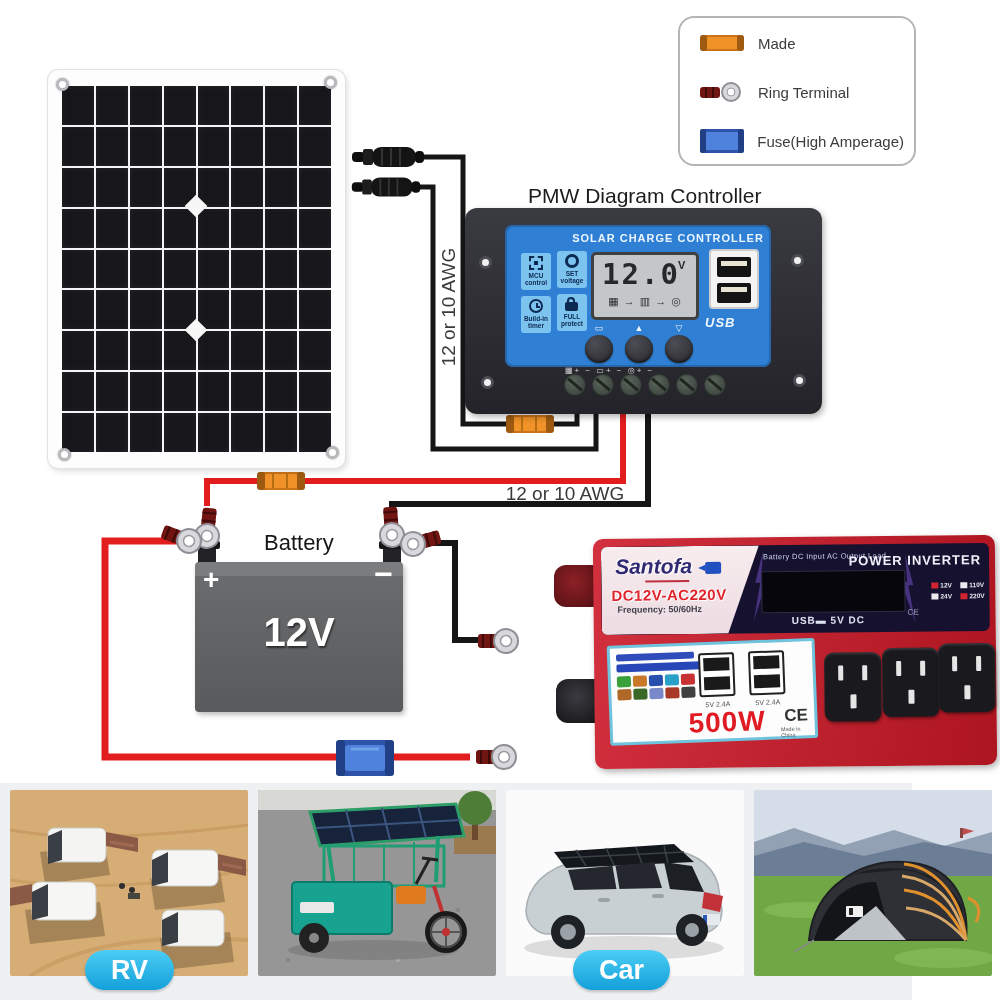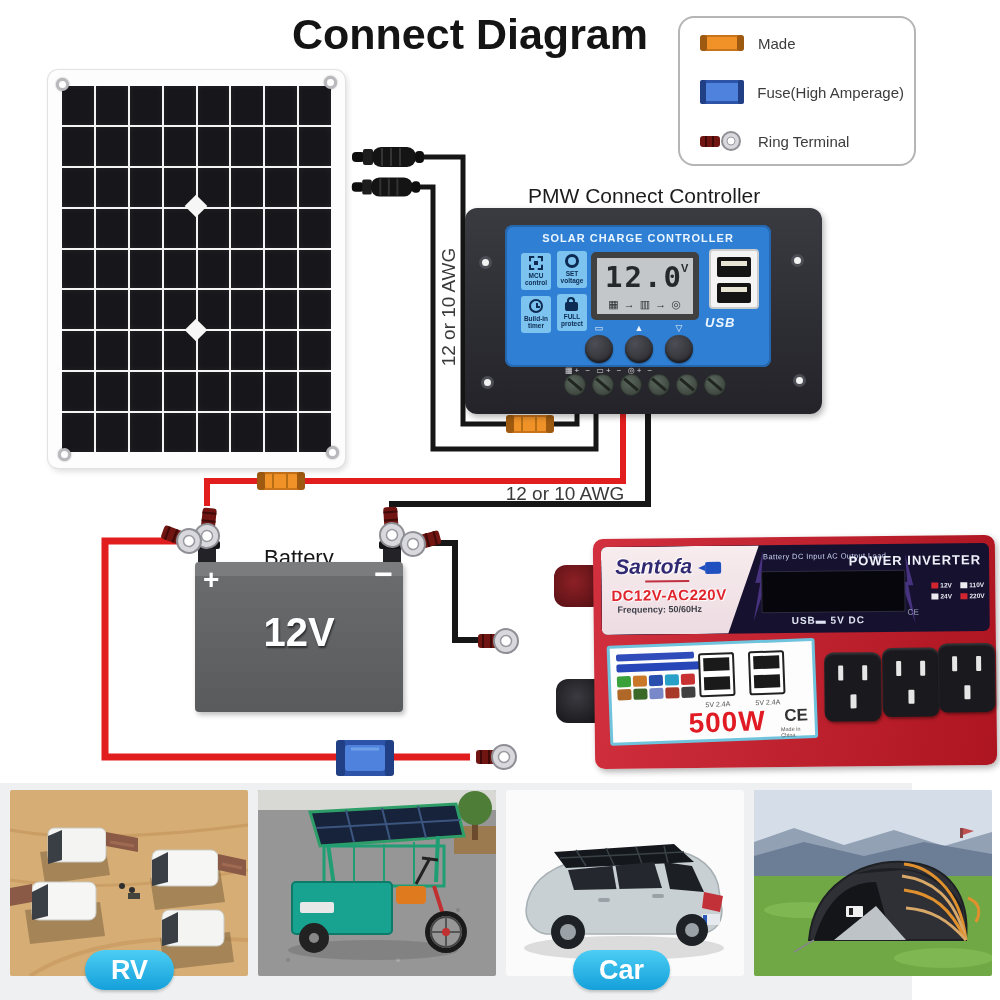--- a/index.html
+++ b/index.html
@@ -34,37 +34,37 @@
   #ctl-caption{left:528px;top:184px;font-size:21px;color:#1c1c1c;}
   #bat-caption{left:264px;top:530px;font-size:22px;color:#161616;}
 
   
   #controller{left:465px;top:208px;width:357px;height:206px;background:linear-gradient(#3a3a41,#232329);
               border-radius:12px;box-shadow:2px 3px 6px rgba(0,0,0,.3);}
   .hole{width:13px;height:13px;border-radius:50%;background:#f2f2f2;border:3px solid #4d4d55;box-sizing:border-box;}
   #ctl-face{left:40px;top:17px;width:266px;height:142px;background:#2f80d4;border-radius:8px;
             box-shadow:inset 0 0 0 2px #2566ad;}
   #ctl-header{left:0;top:7px;width:100%;text-align:center;font-size:11px;font-weight:bold;
-              color:#eaf5ff;letter-spacing:1px;}
+              color:#eaf5ff;letter-spacing:1px;padding-left:30px;}
   .tile{width:30px;height:37px;background:#7cc4ef;border-radius:3px;display:flex;flex-direction:column;
         align-items:center;justify-content:flex-start;padding-top:3px;box-sizing:border-box;}
   .tile .tlab{font-size:6.5px;font-weight:bold;color:#0c2a52;text-align:center;line-height:1.1;margin-top:2px;}
   .tico{position:relative;width:14px;height:14px;}
   .ic-mcu{border:2px dashed #0c2a52;box-sizing:border-box;}
   .ic-mcu::after{content:"";position:absolute;left:3px;top:3px;width:4px;height:4px;background:#0c2a52;}
   .ic-gear{border:3px solid #0c2a52;border-radius:50%;box-sizing:border-box;}
   .ic-gear::after{content:"";position:absolute;left:4px;top:4px;width:3px;height:3px;background:#7cc4ef;border-radius:50%;}
   .ic-clock{border:2px solid #0c2a52;border-radius:50%;box-sizing:border-box;}
   .ic-clock::after{content:"";position:absolute;left:5px;top:2px;width:2px;height:5px;background:#0c2a52;}
   .ic-clock::before{content:"";position:absolute;left:5px;top:5px;width:4px;height:2px;background:#0c2a52;}
   .ic-lock{}
   .ic-lock::before{content:"";position:absolute;left:2px;top:0;width:8px;height:7px;border:2px solid #0c2a52;
                    border-bottom:none;border-radius:5px 5px 0 0;box-sizing:border-box;}
   .ic-lock::after{content:"";position:absolute;left:0;top:5px;width:13px;height:9px;background:#0c2a52;border-radius:2px;}
-  #lcd{left:86px;top:27px;width:108px;height:68px;background:#c3c7ca;border:6px solid #404040;border-radius:5px;box-sizing:border-box;}
+  #lcd{left:86px;top:27px;width:108px;height:68px;background:#c3c7ca;border:3px solid #404040;border-radius:5px;box-sizing:border-box;}
   #lcd-val{left:8px;top:2px;font-family:"DejaVu Sans Mono",monospace;font-size:29px;font-weight:bold;color:#26292c;letter-spacing:2px;}
   #lcd-unit{left:84px;top:4px;font-size:11px;font-weight:bold;color:#26292c;}
   #lcd-row{left:0;top:40px;width:100%;text-align:center;font-size:11px;color:#2b2e31;letter-spacing:1px;}
   .ctl-btn{width:28px;height:28px;border-radius:50%;background:radial-gradient(circle at 35% 30%,#4d4d55,#27272c);
            box-shadow:inset 0 -2px 3px rgba(0,0,0,.5),0 1px 2px rgba(0,0,0,.4);}
   .btn-glyph{font-size:9px;color:#eef4fa;width:28px;text-align:center;}
   #usb-block{left:204px;top:24px;width:50px;height:60px;background:#f4f4f4;border:2px solid #caccce;border-radius:4px;box-sizing:border-box;}
   .usb-slot{position:absolute;left:6px;width:34px;height:20px;background:#141414;border-radius:2px;}
   .usb-slot::after{content:"";position:absolute;left:4px;top:4px;width:26px;height:5px;background:#e8e4d4;}
   #usb-word{left:200px;top:90px;width:60px;font-size:13px;font-weight:bold;font-style:italic;color:#eef6ff;letter-spacing:1px;}
@@ -202,57 +202,56 @@
     <use href="#ringT" transform="translate(189,541) rotate(-70)"></use>
     <use href="#ringT" transform="translate(392,535) rotate(-4)"></use>
     <use href="#ringT" transform="translate(413,544) rotate(75)"></use>
     <use href="#ringT" transform="translate(506,641) rotate(-90)"></use>
     <use href="#ringT" transform="translate(504,757) rotate(-90)"></use>
 
     <use href="#mc4" transform="translate(388,157)"></use>
     <use href="#mc4" transform="translate(386,187) scale(0.95)"></use>
   </svg>
 
-  <div class="abs" id="title">Connect Diagram</div>
 
   <div class="abs" id="legend" style="z-index:2;">
     <div class="legend-row">
       <span class="legend-ic">
         <svg width="46" height="18" viewBox="0 0 46 18">
             <rect x="1" y="1" width="44" height="16" rx="4" fill="#c9731a"></rect>
             <rect x="7" y="3" width="32" height="12" rx="2" fill="#f09228"></rect>
             <rect x="1" y="1" width="7" height="16" rx="3" fill="#9e5a10"></rect>
             <rect x="38" y="1" width="7" height="16" rx="3" fill="#9e5a10"></rect>
           </svg>
       </span>
       <span class="legend-lb">Made</span>
     </div>
     <div class="legend-row">
       <span class="legend-ic">
-        <svg width="46" height="26" viewBox="0 0 46 26">
-            <rect x="1" y="1" width="44" height="24" rx="4" fill="#2d54a8"></rect>
-            <rect x="6" y="4" width="34" height="18" rx="2" fill="#4f82dc"></rect>
-            <rect x="1" y="1" width="6" height="24" rx="2" fill="#203f85"></rect>
-            <rect x="39" y="1" width="6" height="24" rx="2" fill="#203f85"></rect>
-          </svg>
-      </span>
-      <span class="legend-lb">Fuse(High Amperage)</span>
-    </div>
-    <div class="legend-row">
-      <span class="legend-ic">
         <svg width="46" height="24" viewBox="0 0 46 24">
             <rect x="1" y="7" width="20" height="11" rx="3" fill="#701512"></rect>
             <line x1="7" y1="7" x2="7" y2="18" stroke="#3f0a08" stroke-width="2"></line>
             <line x1="14" y1="7" x2="14" y2="18" stroke="#3f0a08" stroke-width="2"></line>
             <circle cx="32" cy="12" r="9" fill="#d8d8dd" stroke="#8e8e95" stroke-width="2"></circle>
             <circle cx="32" cy="12" r="4" fill="#fff" stroke="#9a9aa2"></circle>
           </svg>
       </span>
       <span class="legend-lb">Ring Terminal</span>
     </div>
+    <div class="legend-row">
+      <span class="legend-ic">
+        <svg width="46" height="26" viewBox="0 0 46 26">
+            <rect x="1" y="1" width="44" height="24" rx="4" fill="#2d54a8"></rect>
+            <rect x="6" y="4" width="34" height="18" rx="2" fill="#4f82dc"></rect>
+            <rect x="1" y="1" width="6" height="24" rx="2" fill="#203f85"></rect>
+            <rect x="39" y="1" width="6" height="24" rx="2" fill="#203f85"></rect>
+          </svg>
+      </span>
+      <span class="legend-lb">Fuse(High Amperage)</span>
+    </div>
   </div>
 
   <div class="abs" id="panel" style="z-index:2;">
     <div id="cells">
       <div></div>
         <div></div>
         <div></div>
         <div></div>
         <div></div>
         <div></div>
@@ -326,22 +325,22 @@
     <div class="abs diamond" style="left:140px;top:128px;"></div>
     <div class="abs diamond" style="left:140px;top:252px;"></div>
     <div class="abs grommet" style="left:8px;top:8px;"></div>
     <div class="abs grommet" style="left:276px;top:6px;"></div>
     <div class="abs grommet" style="left:10px;top:378px;"></div>
     <div class="abs grommet" style="left:278px;top:376px;"></div>
   </div>
 
   <div class="abs awg" id="awg-v" style="z-index:2;">12 or 10 AWG</div>
   <div class="abs awg" id="awg-h" style="z-index:2;">12 or 10 AWG</div>
-  <div class="abs" id="ctl-caption" style="z-index:2;">PMW Connect Controller</div>
-  <div class="abs" id="bat-caption" style="z-index:2;margin-top:15px;">Battery</div>
+  <div class="abs" id="ctl-caption" style="z-index:2;">PMW Diagram Controller</div>
+  <div class="abs" id="bat-caption" style="z-index:2;">Battery</div>
 
   <div class="abs" id="controller" style="z-index:3;">
     <div class="abs hole" style="left:14px;top:48px;"></div>
     <div class="abs hole" style="left:326px;top:46px;"></div>
     <div class="abs hole" style="left:16px;top:168px;"></div>
     <div class="abs hole" style="left:328px;top:166px;"></div>
 
     <div class="abs" id="ctl-face">
       <div class="abs" id="ctl-header">SOLAR CHARGE CONTROLLER</div>
 

